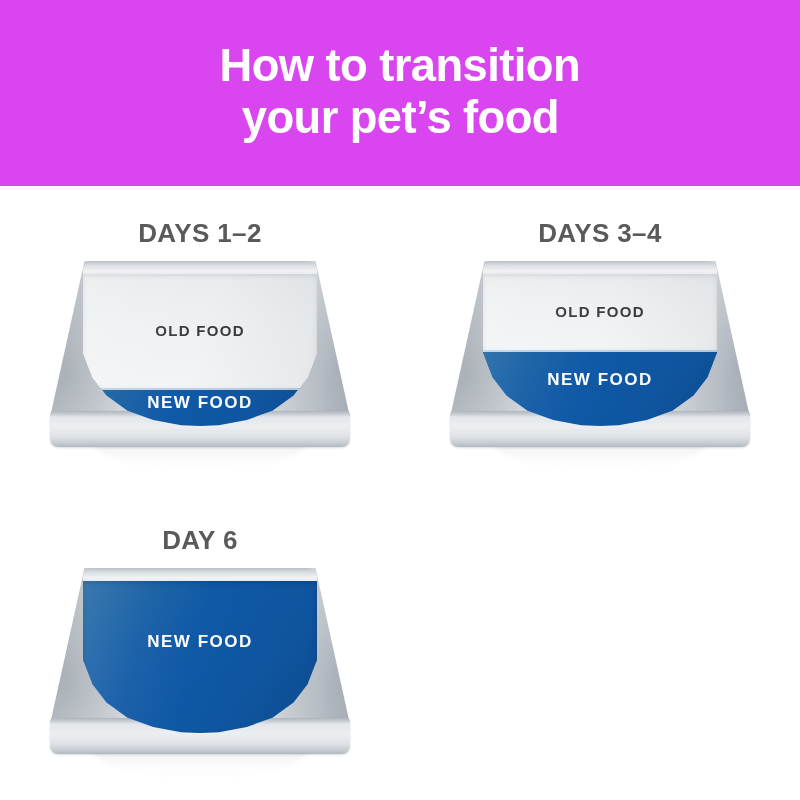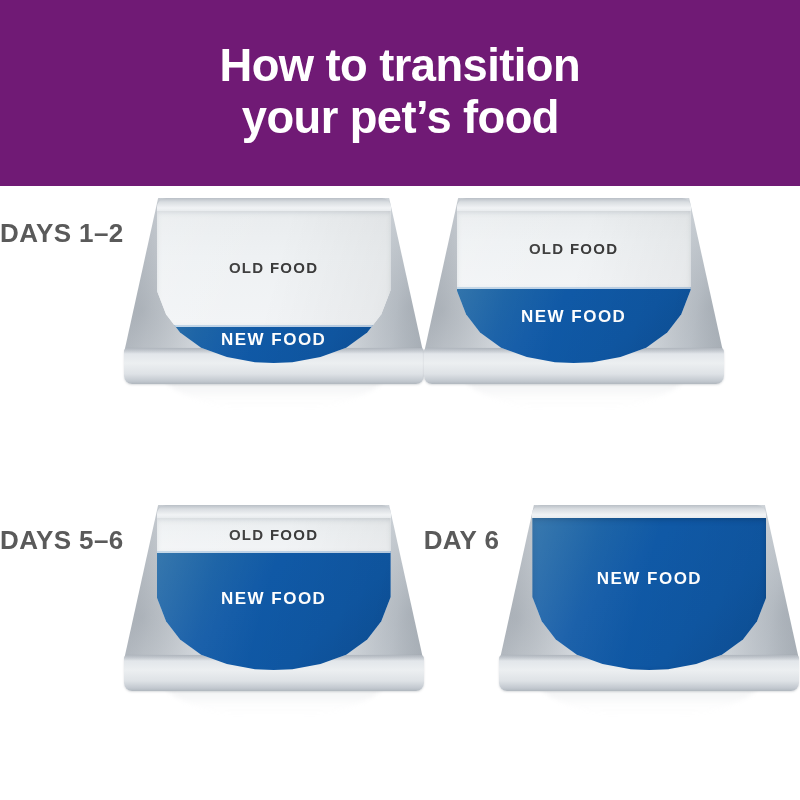--- a/index.html
+++ b/index.html
@@ -16,21 +16,21 @@
     position:relative;
     width:800px; height:800px;
     background:#ffffff;
   }
 
   
   .header {
     position:absolute;
     left:0; top:0;
     width:800px; height:186px;
-    background:#701a75;
+    background:#d946ef;
     display:flex;
     flex-direction:column;
     align-items:center;
     justify-content:center;
     padding-bottom:4px;
   }
   .header-line {
     color:#ffffff;
     font-weight:bold;
     font-size:47px;
@@ -48,21 +48,22 @@
     left:0; top:186px;
     width:800px; height:614px;
     display:grid;
     grid-template-columns:1fr 1fr;
     grid-template-rows:1fr 1fr;
   }
 
   .cell {
     position:relative;
     display:flex;
-    flex-direction:row;
+    flex-direction:column;
+    align-items:center;
   }
 
   .day-label {
     margin-top:32px;
     color:#5a5a5a;
     font-weight:bold;
     font-size:26px;
     letter-spacing:0.4px;
     white-space:nowrap;
   }
@@ -247,50 +248,33 @@
             <div class="old-food" style="height: 114px;"></div>
             <div class="new-food" style="height: 38px;"></div>
             <div class="food-divider" style="top: 114px;"></div>
             <div class="food-text old-food-text" style="top: 48px;">OLD FOOD</div>
             <div class="food-text new-food-text" style="top: 119px;">NEW FOOD</div>
             <div class="inner-sheen"></div>
           </div>
         </div>
       </div>
       <div class="cell">
+        <div class="day-label">DAYS 3–4</div>
         <div class="bowl-wrap">
           <div class="bowl-reflection"></div>
           <div class="bowl-shell"></div>
           <div class="bowl-base"></div>
           <div class="bowl-base-lip"></div>
           <div class="bowl-rim"></div>
           <div class="bowl-inner">
             <div class="old-food" style="height: 76px;"></div>
             <div class="new-food" style="height: 76px;"></div>
             <div class="food-divider" style="top: 76px;"></div>
             <div class="food-text old-food-text" style="top: 29px;">OLD FOOD</div>
             <div class="food-text new-food-text" style="top: 96px;">NEW FOOD</div>
-            <div class="inner-sheen"></div>
-          </div>
-        </div>
-      </div>
-      <div class="cell">
-        <div class="day-label">DAYS 5–6</div>
-        <div class="bowl-wrap">
-          <div class="bowl-reflection"></div>
-          <div class="bowl-shell"></div>
-          <div class="bowl-base"></div>
-          <div class="bowl-base-lip"></div>
-          <div class="bowl-rim"></div>
-          <div class="bowl-inner">
-            <div class="old-food" style="height: 33px;"></div>
-            <div class="new-food" style="height: 119px;"></div>
-            <div class="food-divider" style="top: 33px;"></div>
-            <div class="food-text old-food-text" style="top: 8px;">OLD FOOD</div>
-            <div class="food-text new-food-text" style="top: 71px;">NEW FOOD</div>
             <div class="inner-sheen"></div>
           </div>
         </div>
       </div>
       <div class="cell">
         <div class="day-label">DAY 6</div>
         <div class="bowl-wrap">
           <div class="bowl-reflection"></div>
           <div class="bowl-shell"></div>
           <div class="bowl-base"></div>

